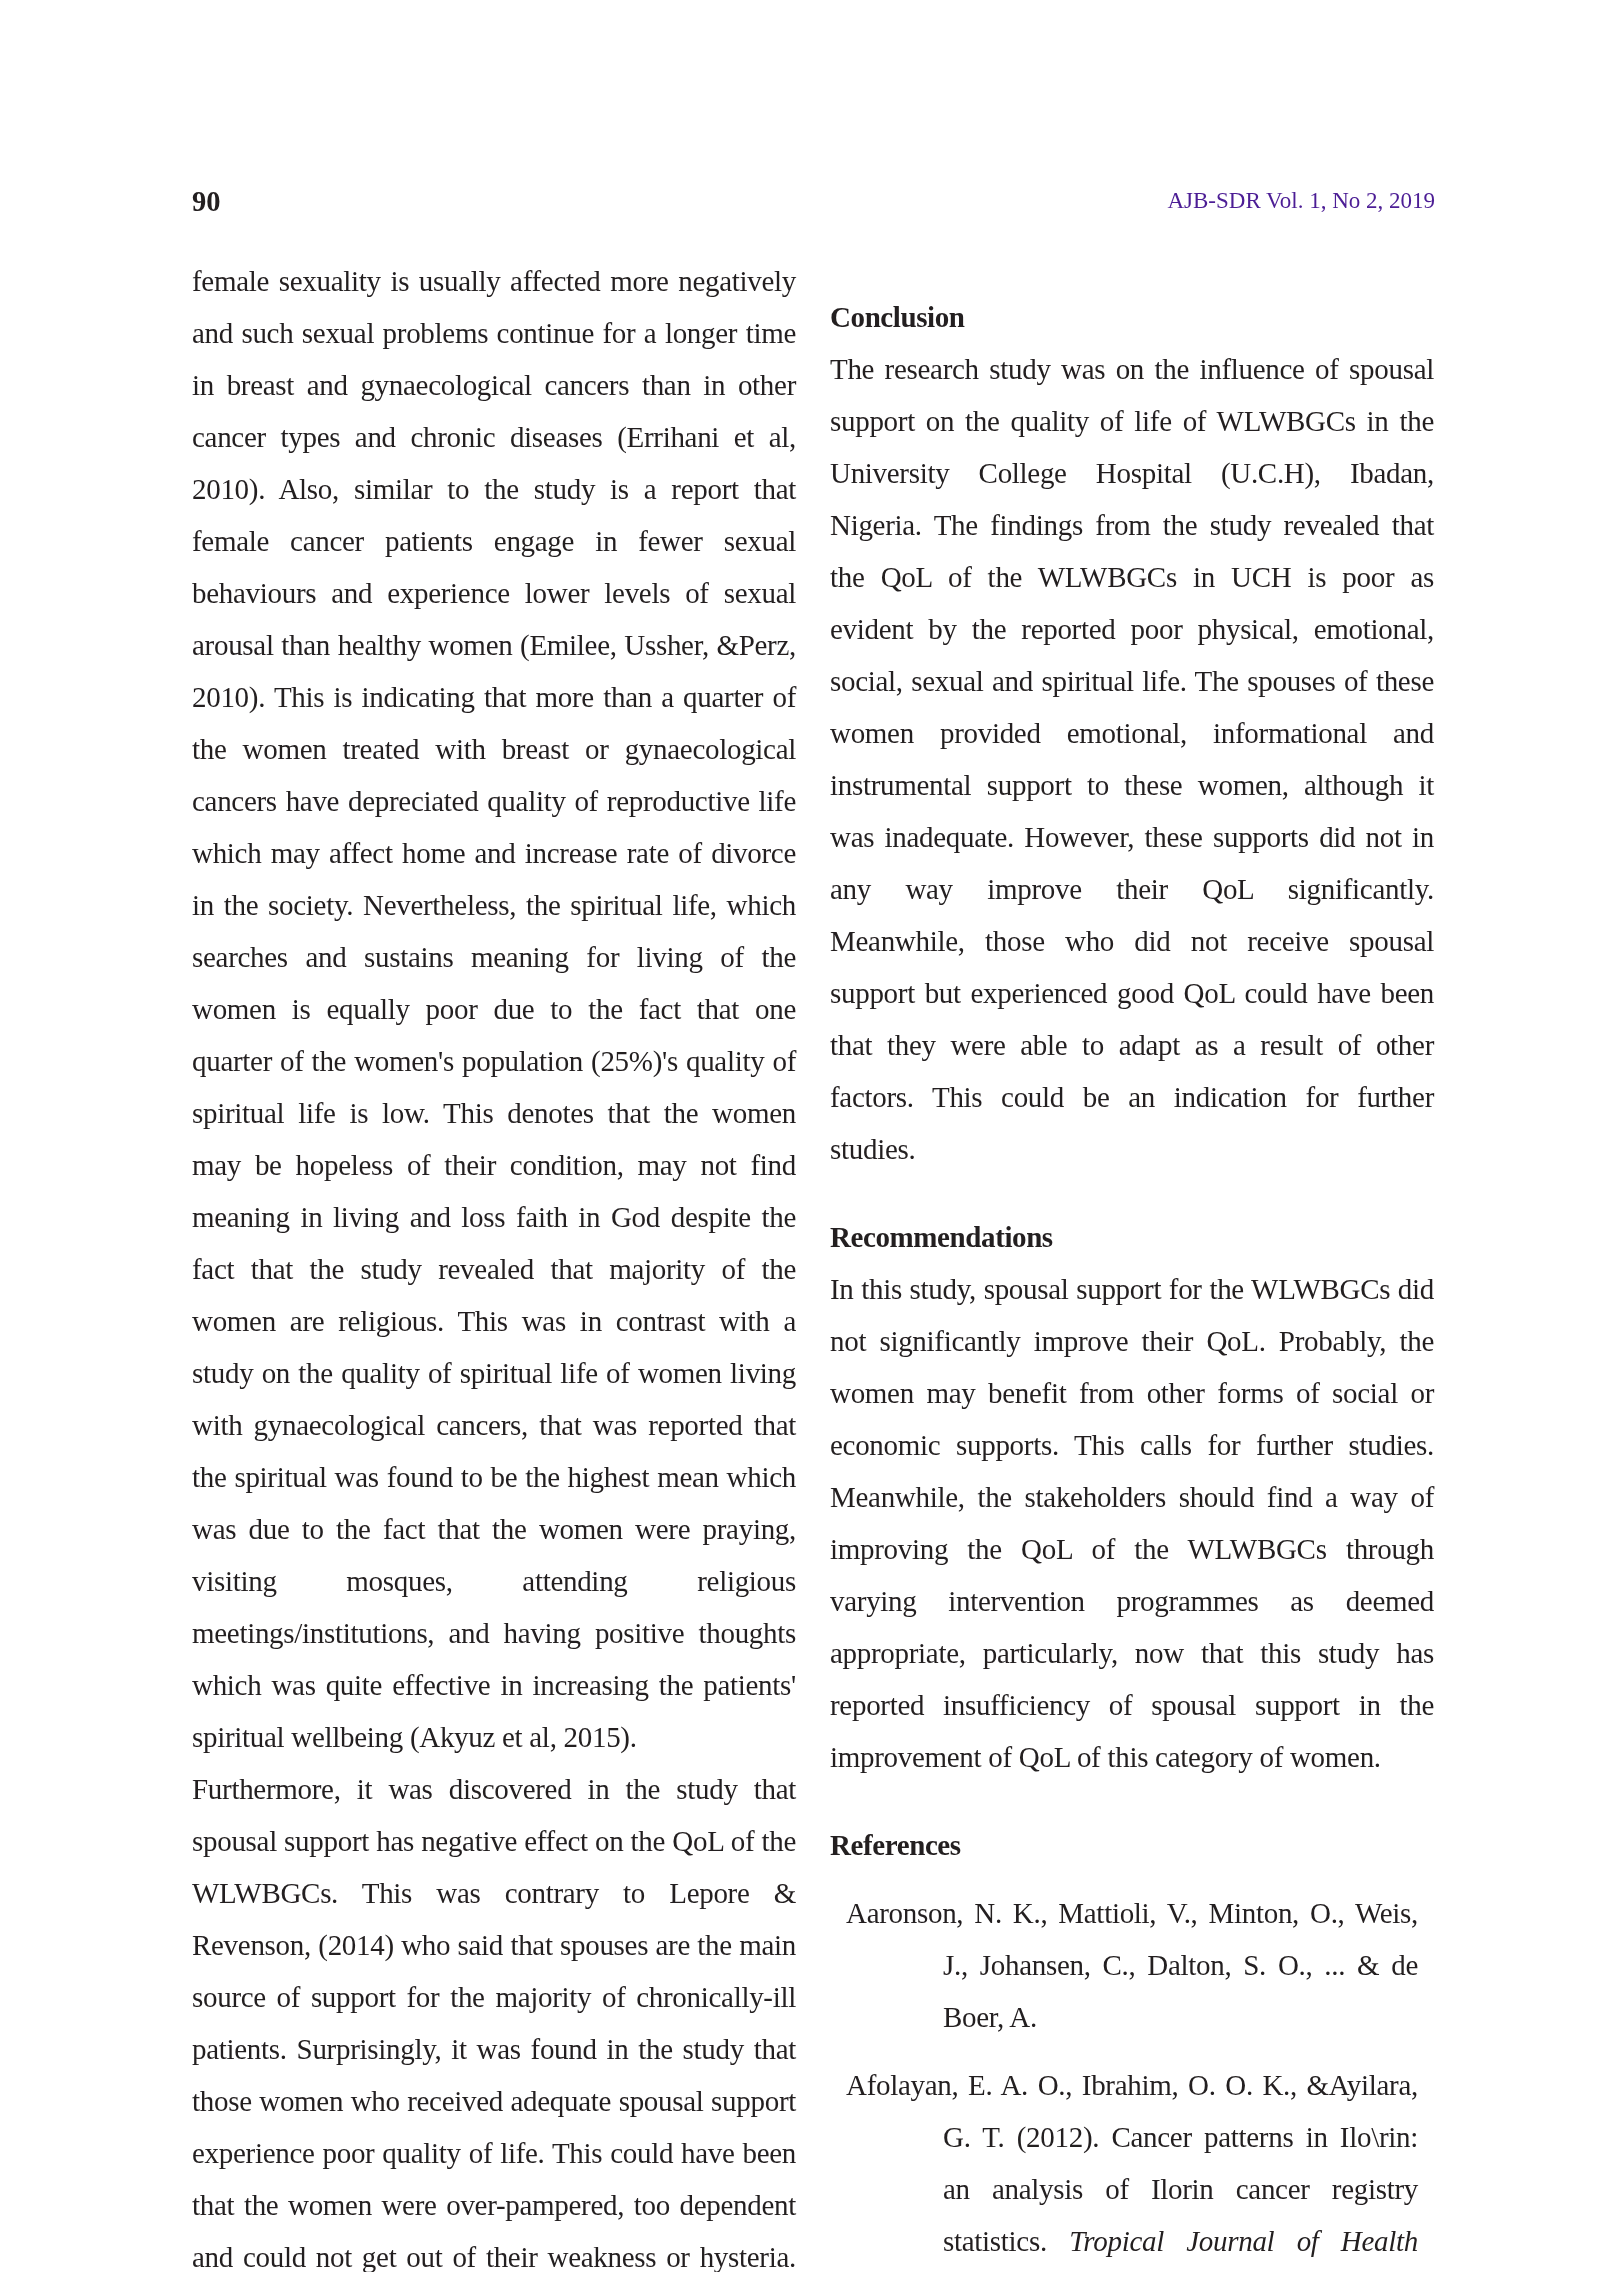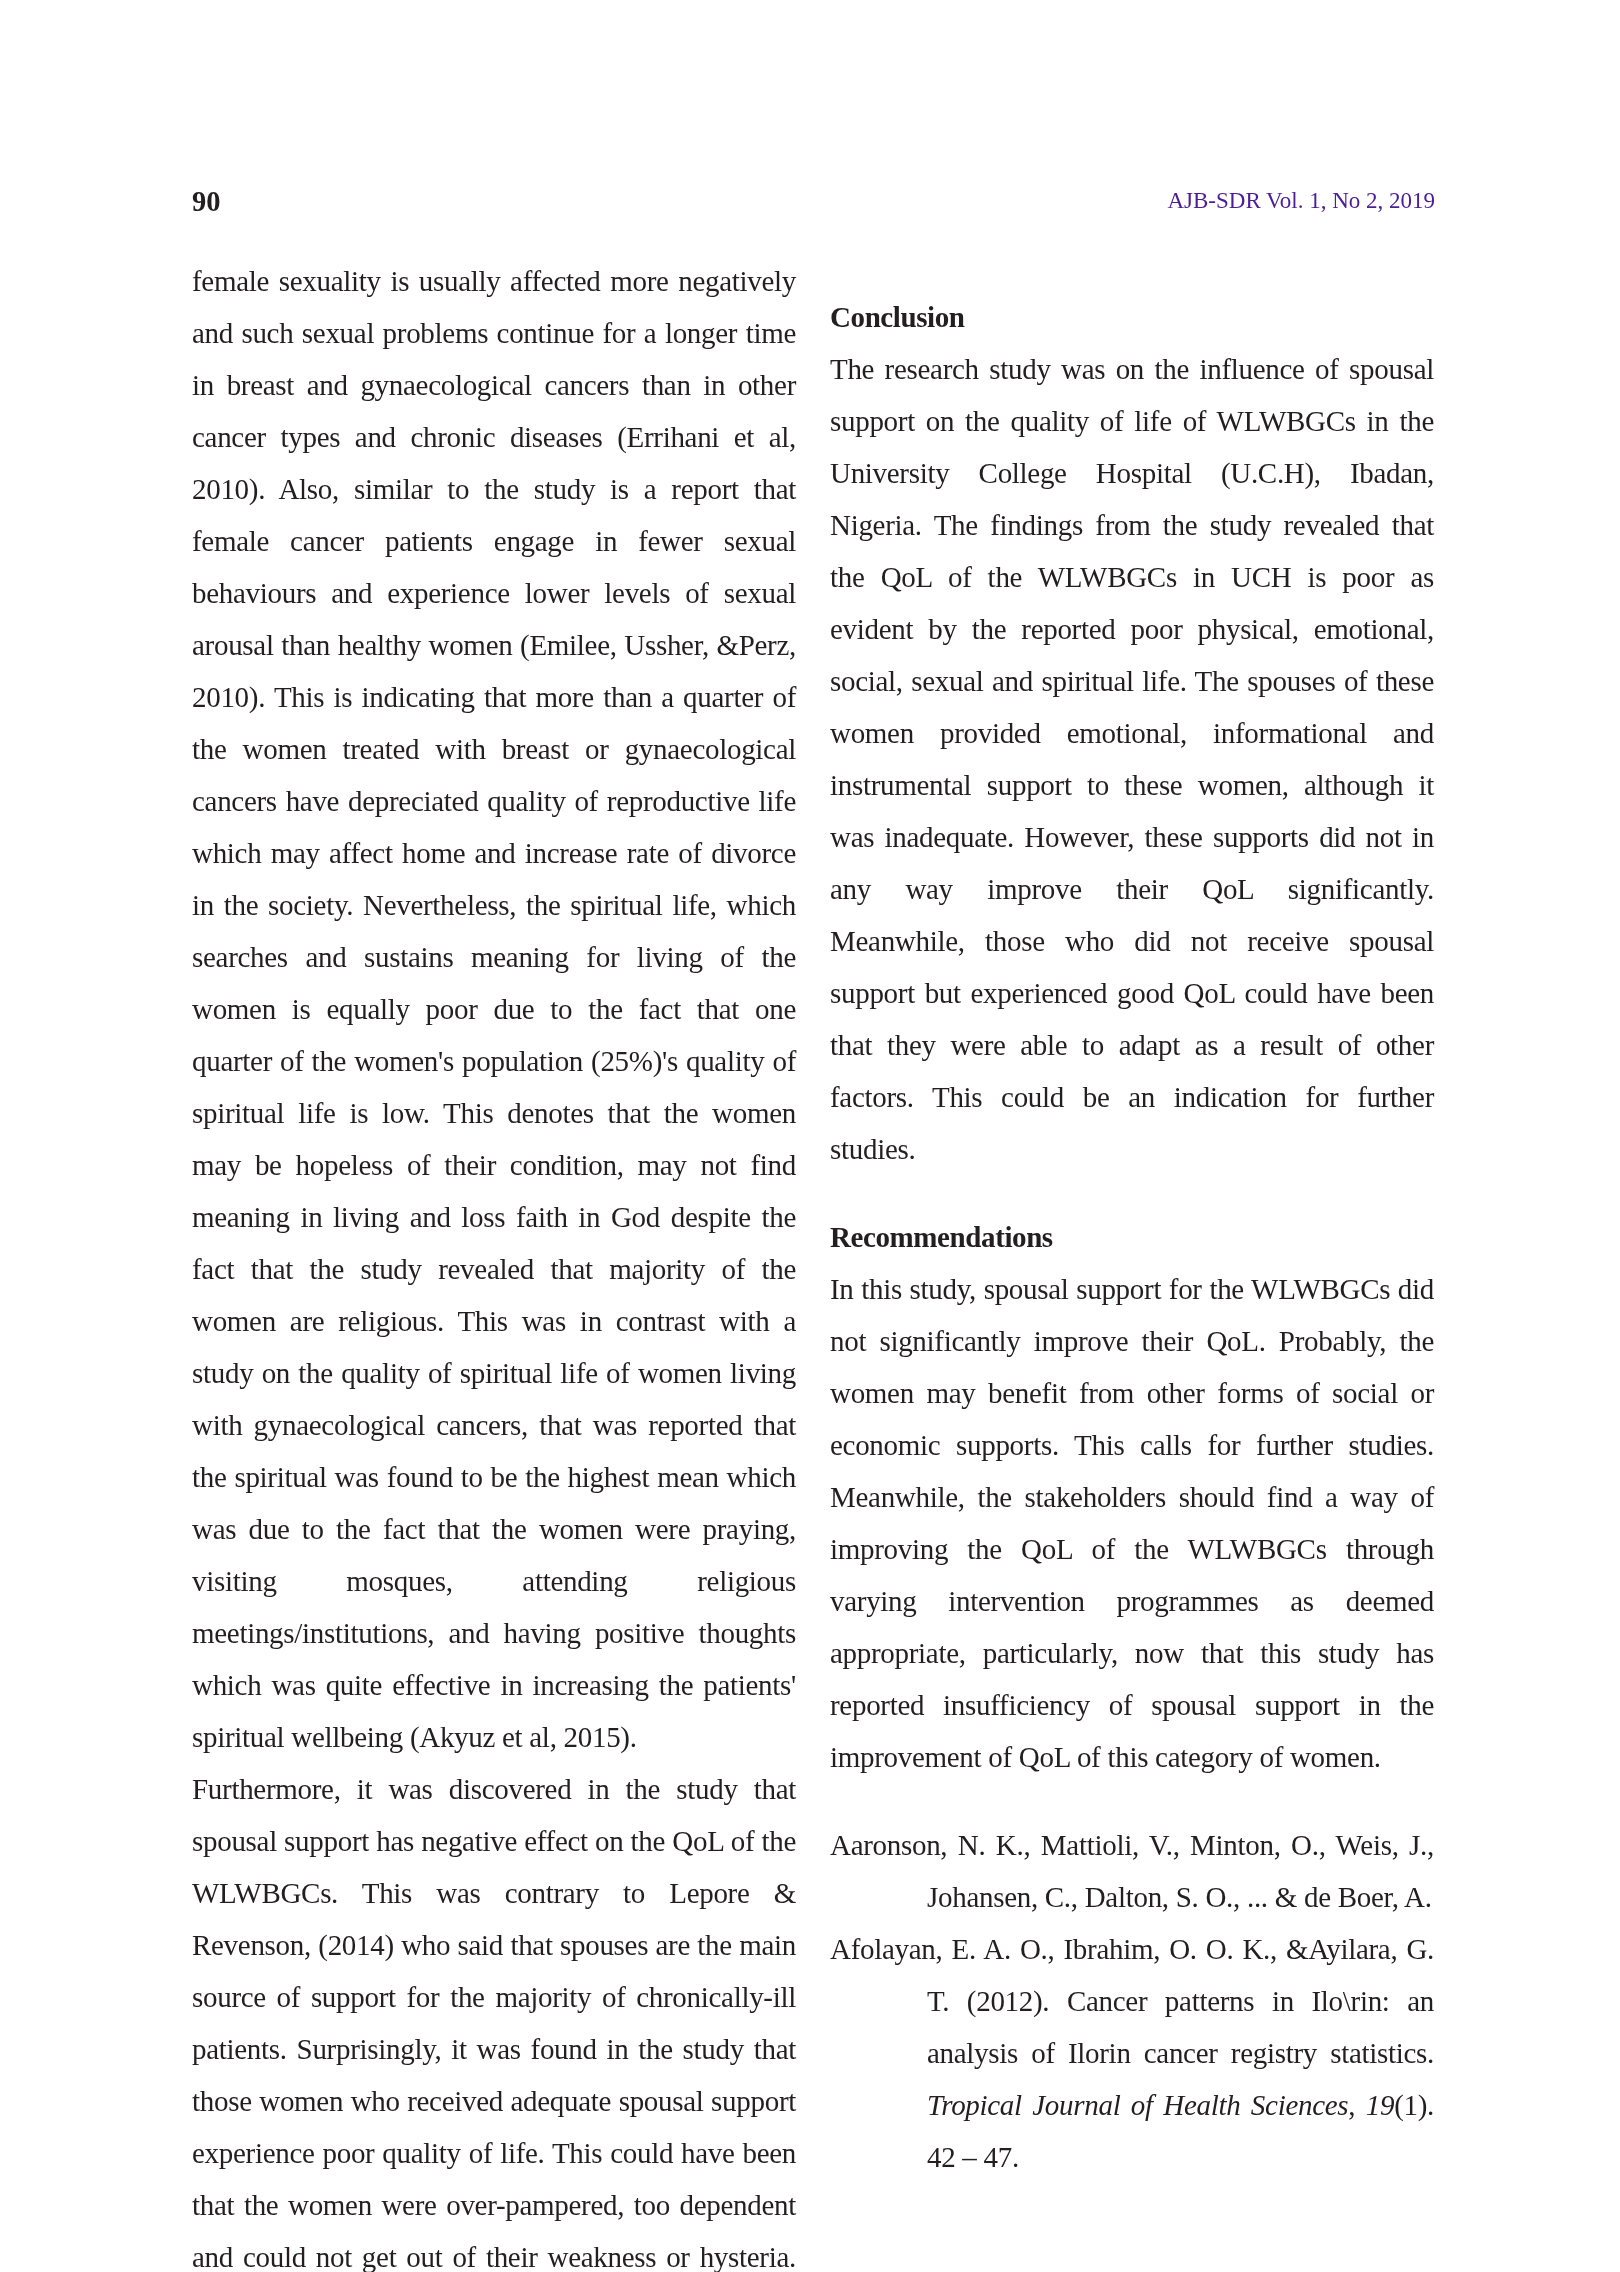--- a/index.html
+++ b/index.html
@@ -47,21 +47,21 @@
       margin: 0;
       text-align: justify;
     }
     .heading {
       margin: 0;
       font-weight: bold;
       letter-spacing: -0.4px;
     }
     .gap { height: 36px; }
     .ref {
-      margin: 0;
+      margin: 16px;
       padding-left: 97px;
       text-indent: -97px;
       text-align: justify;
     }
     .ref i { font-style: italic; }
   </style>
 </head>
 <body>
 
 <div class="page-number">90</div>
@@ -77,20 +77,21 @@
 </div>
 
 <div class="column col-right">
   <div class="gap"></div>
   <p class="heading">Conclusion</p>
   <p class="para">The research study was on the influence of spousal support on the quality of life of WLWBGCs in the University College Hospital (U.C.H), Ibadan, Nigeria. The findings from the study revealed that the QoL of the WLWBGCs in UCH is poor as evident by the reported poor physical, emotional, social, sexual and spiritual life. The spouses of these women provided emotional, informational and instrumental support to these women, although it was inadequate. However, these supports did not in any way improve their QoL significantly. Meanwhile, those who did not receive spousal support but experienced good QoL could have been that they were able to adapt as a result of other factors. This could be an indication for further studies.</p>
   <div class="gap"></div>
   <p class="heading">Recommendations</p>
   <p class="para">In this study, spousal support for the WLWBGCs did not significantly improve their QoL. Probably, the women may benefit from other forms of social or economic supports. This calls for further studies. Meanwhile, the stakeholders should find a way of improving the QoL of the WLWBGCs through varying intervention programmes as deemed appropriate, particularly, now that this study has reported insufficiency of spousal support in the improvement of QoL of this category of women.</p>
   <div class="gap"></div>
+  <p class="heading">References</p>
 
   <p class="ref">
     <span>Aaronson, N. K., Mattioli, V., Minton, O., Weis, J., Johansen, C., Dalton, S. O., ... &amp; de Boer, A.</span>
   </p>
   <p class="ref">
     <span>Afolayan, E. A. O., Ibrahim, O. O. K., &amp;Ayilara, G. T. (2012). Cancer patterns in Ilo\rin: an analysis of Ilorin cancer registry statistics. </span><i>Tropical Journal of Health Sciences</i><span>, </span><i>19</i><span>(1). 42 – 47.</span>
   </p>
 </div>
 
 

